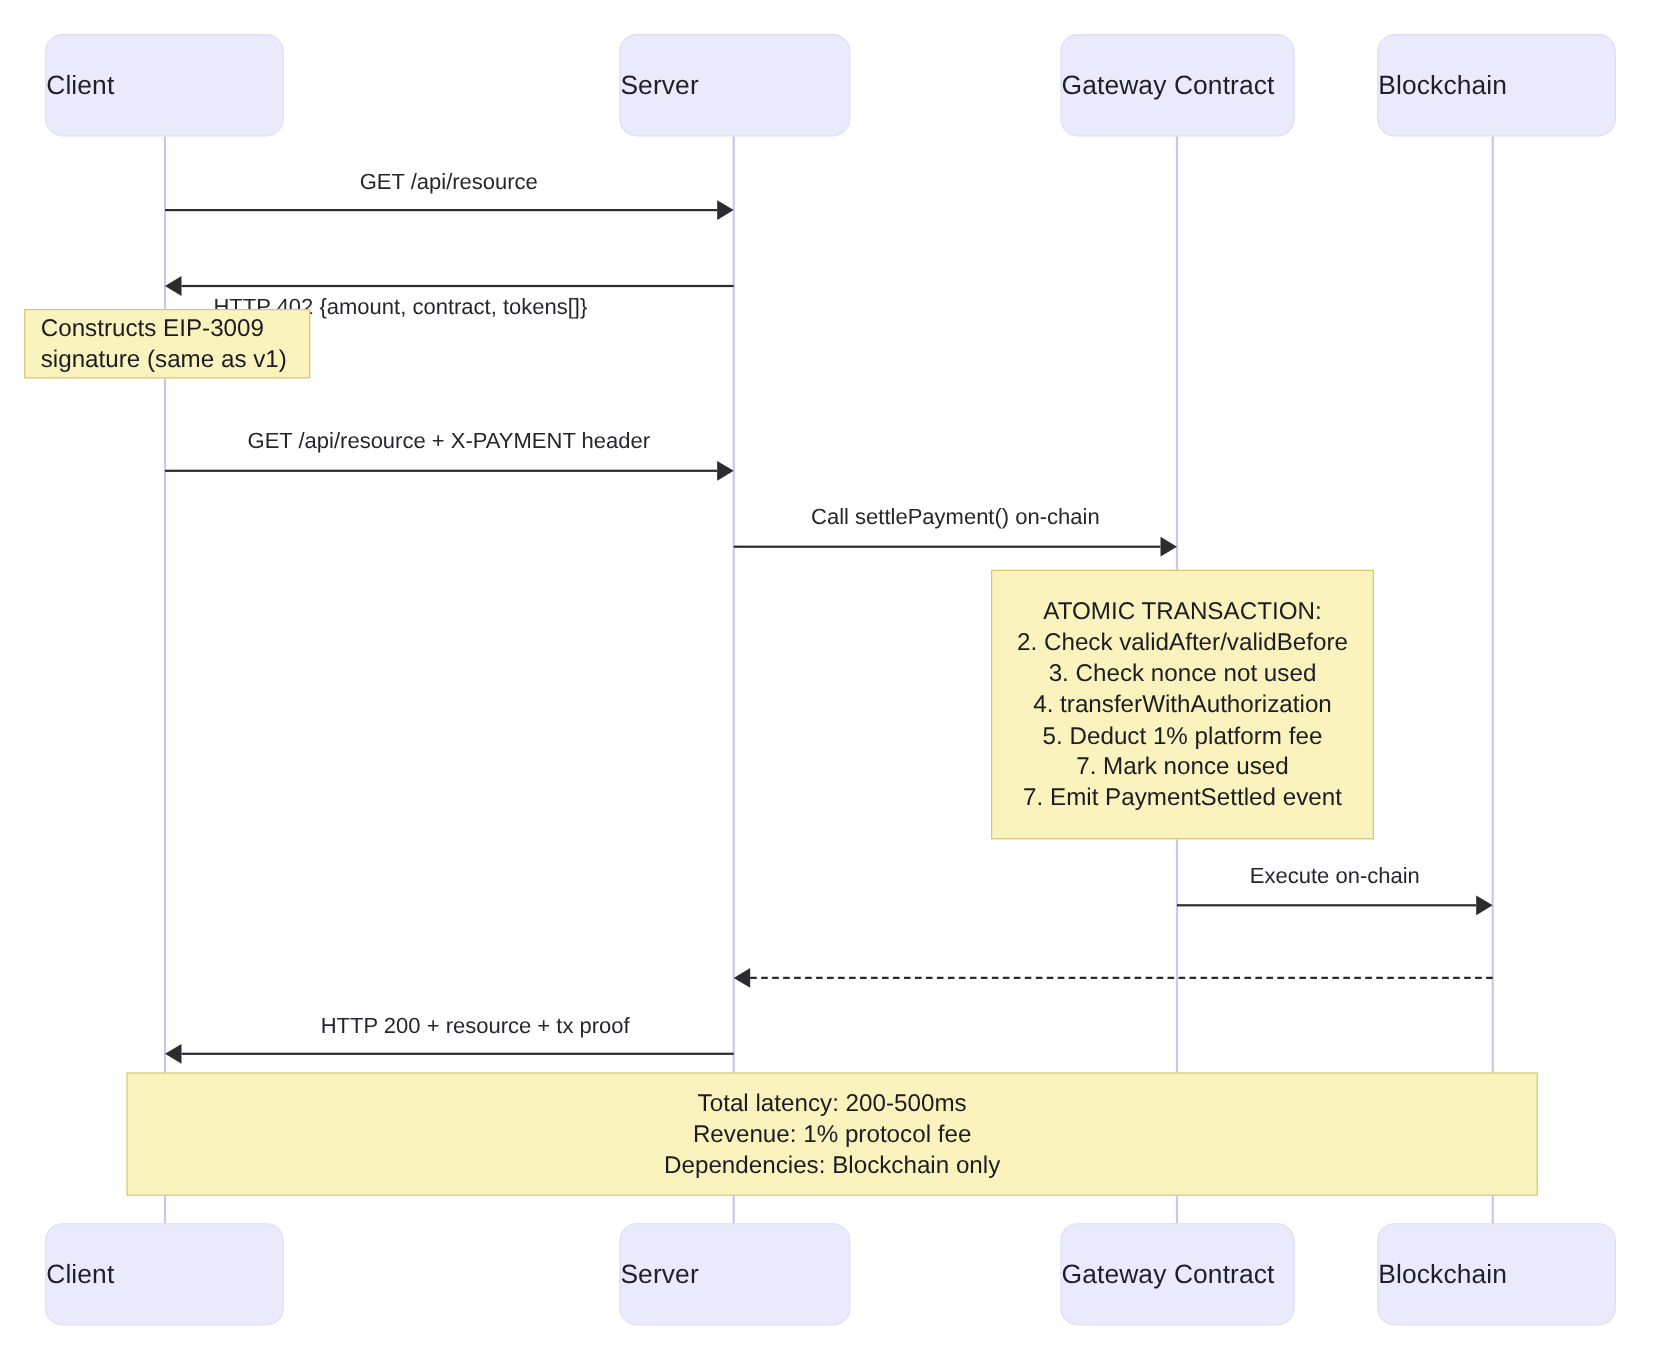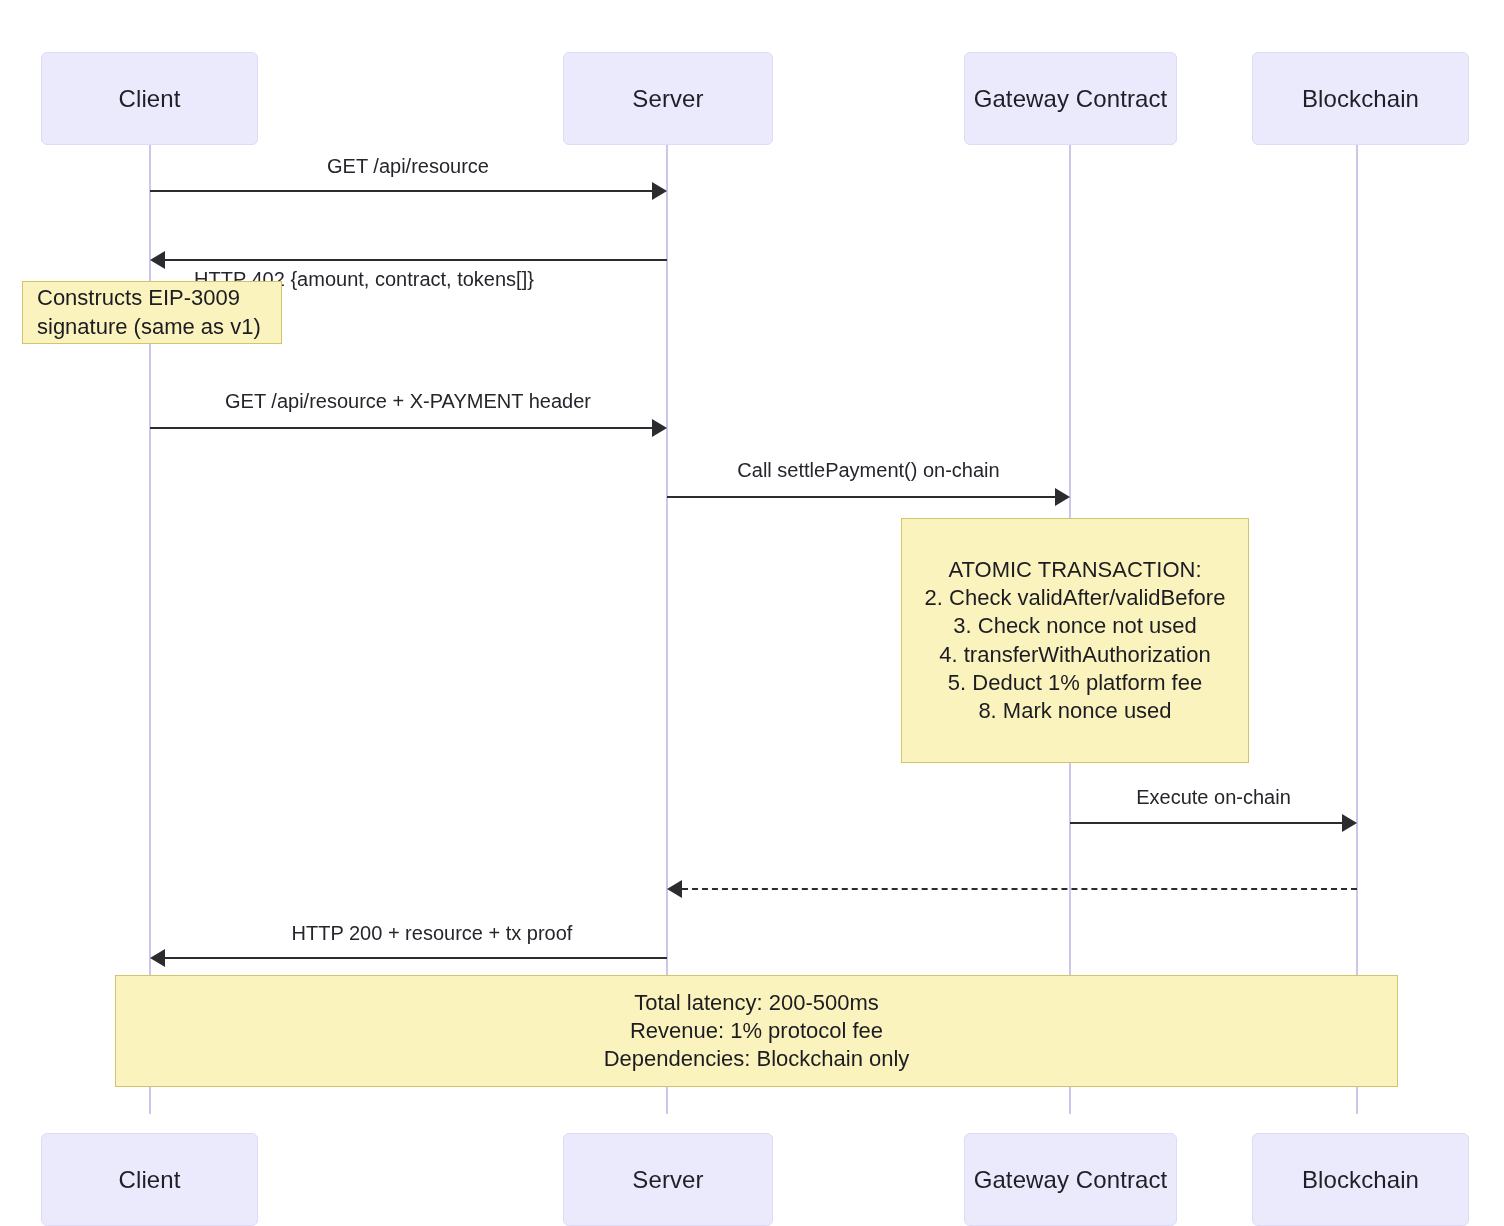--- a/index.html
+++ b/index.html
@@ -19,26 +19,24 @@
   }
   .lifeline {
     position: absolute;
     width: 2px;
     background: #c8c8ec;
   }
   .participant-box {
     position: absolute;
     background: #eaeafc;
     border: 1px solid #dcdcf6;
-    border-radius: 6px;
+    border-radius: 16px;
     display: flex;
     align-items: center;
-    justify-content: center;
     box-sizing: border-box;
-    margin-top: 21px;
   }
   .participant-label {
     font-size: 24px;
     color: #1f1f28;
     font-family: "Liberation Sans", sans-serif;
     letter-spacing: 0.1px;
     white-space: nowrap;
   }
   .msg-line {
     position: absolute;
@@ -135,21 +133,22 @@
   <div class="msg-label" style="left:667px; top:459px; width:403px;">Call settlePayment() on-chain</div>
   <div class="msg-line" style="left:667px; top:496px; width:388px;"></div>
   <div class="arrowhead right" style="left:1055px; top:488px;"></div>
 
   <div class="note-box" style="left:901px; top:518px; width:348px; height:245px; padding:8px 12px;">
     <span class="note-line">ATOMIC TRANSACTION:</span>
     <span class="note-line">2. Check validAfter/validBefore</span>
     <span class="note-line">3. Check nonce not used</span>
     <span class="note-line">4. transferWithAuthorization</span>
     <span class="note-line">5. Deduct 1% platform fee</span>
-    <span class="note-line">8. Mark nonce used</span>
+    <span class="note-line">7. Mark nonce used</span>
+    <span class="note-line">7. Emit PaymentSettled event</span>
   </div>
 
   <div class="msg-label" style="left:1070px; top:786px; width:287px;">Execute on-chain</div>
   <div class="msg-line" style="left:1070px; top:822px; width:272px;"></div>
   <div class="arrowhead right" style="left:1342px; top:814px;"></div>
 
   <div class="msg-line dashed" style="left:682px; top:888px; width:675px;"></div>
   <div class="arrowhead left" style="left:667px; top:880px;"></div>
 
   <div class="msg-label" style="left:150px; top:922px; width:516px;padding-left:24px;">HTTP 200 + resource + tx proof</div>

